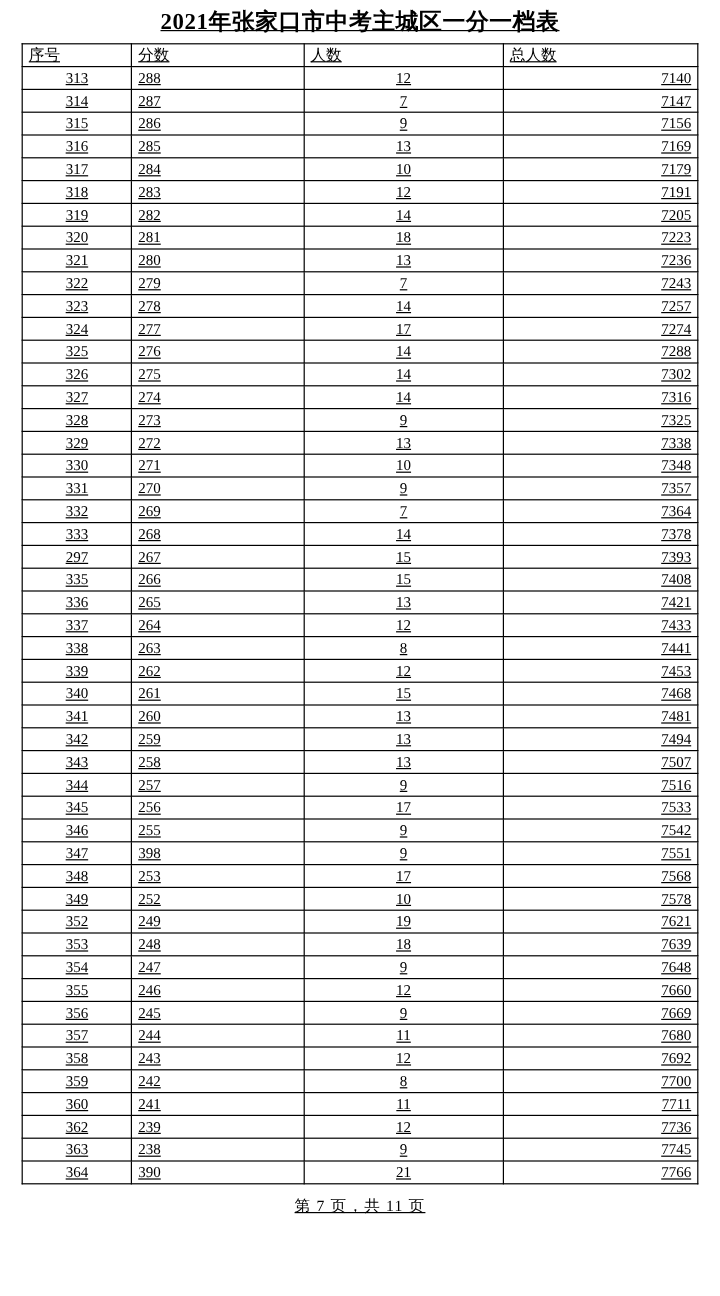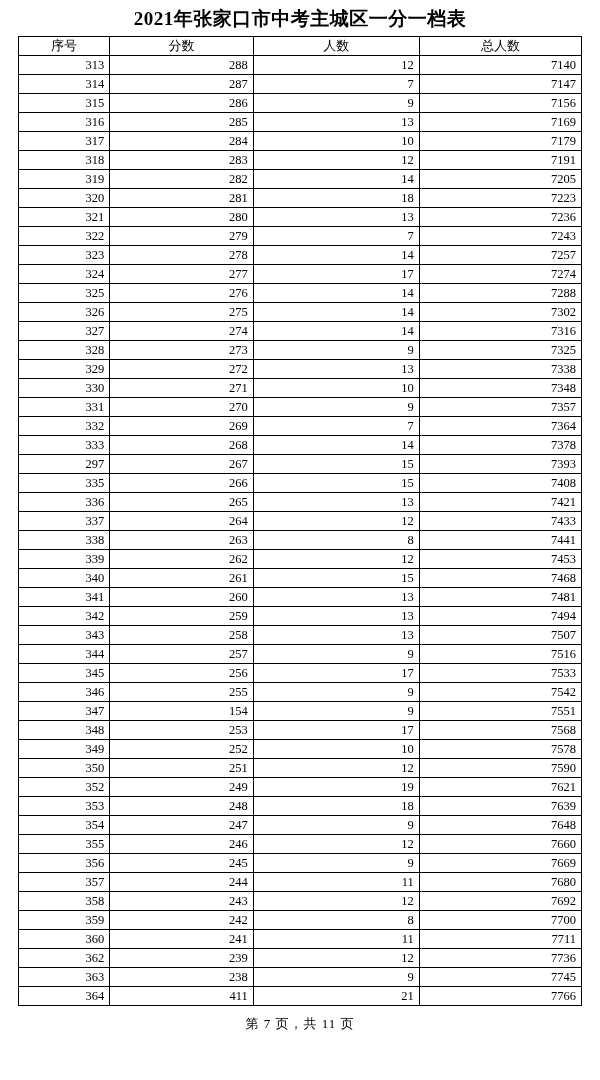--- a/index.html
+++ b/index.html
@@ -14,20 +14,21 @@
     color: #000000;
     overflow: hidden;
   }
   .page {
     width: 600px;
     height: 824px;
     box-sizing: border-box;
     padding: 6px 18px 0 18px;
     display: flex;
     flex-direction: column;
+    text-decoration: underline;
   }
   .doc-title {
     text-align: center;
     font-size: 19px;
     font-weight: bold;
     letter-spacing: 0.5px;
     margin: 2px 0 5px 0;
     line-height: 1.2;
     white-space: nowrap;
   }
@@ -40,32 +41,32 @@
   table.grade-table td {
     border: 1px solid #000000;
     height: 18px;
     line-height: 18px;
     font-size: 12.5px;
     padding: 0 5px;
     overflow: hidden;
     white-space: nowrap;
   }
   table.grade-table th {
-    text-align: center;
+    text-align: left;
     font-weight: normal;
     font-size: 13px;
   }
   col.c-seq { width: 16.2%; }
   col.c-score { width: 25.5%; }
   col.c-count { width: 29.5%; }
   col.c-total { width: 28.8%; }
 
-  td.seq { text-align: right; margin-left: 37px; }
-  td.score { text-align: right; padding-right: 8px; }
-  td.count { text-align: right; padding-right: 8px; }
+  td.seq { text-align: center; margin-left: 37px; }
+  td.score { text-align: left; padding-right: 8px; }
+  td.count { text-align: center; padding-right: 8px; }
   td.total { text-align: right; padding-right: 8px; }
 
   .footer {
     margin-top: 9px;
     text-align: center;
     font-size: 13px;
     font-family: "Liberation Serif", "DejaVu Serif", serif;
     letter-spacing: 1px;
   }
 </style>
@@ -291,43 +292,37 @@
           <td class="total">7533</td>
         </tr>
         <tr>
           <td class="seq">346</td>
           <td class="score">255</td>
           <td class="count">9</td>
           <td class="total">7542</td>
         </tr>
         <tr>
           <td class="seq">347</td>
-          <td class="score">154</td>
+          <td class="score">398</td>
           <td class="count">9</td>
           <td class="total">7551</td>
         </tr>
         <tr>
           <td class="seq">348</td>
           <td class="score">253</td>
           <td class="count">17</td>
           <td class="total">7568</td>
         </tr>
         <tr>
           <td class="seq">349</td>
           <td class="score">252</td>
           <td class="count">10</td>
           <td class="total">7578</td>
         </tr>
         <tr>
-          <td class="seq">350</td>
-          <td class="score">251</td>
-          <td class="count">12</td>
-          <td class="total">7590</td>
-        </tr>
-        <tr>
           <td class="seq">352</td>
           <td class="score">249</td>
           <td class="count">19</td>
           <td class="total">7621</td>
         </tr>
         <tr>
           <td class="seq">353</td>
           <td class="score">248</td>
           <td class="count">18</td>
           <td class="total">7639</td>
@@ -381,21 +376,21 @@
           <td class="total">7736</td>
         </tr>
         <tr>
           <td class="seq">363</td>
           <td class="score">238</td>
           <td class="count">9</td>
           <td class="total">7745</td>
         </tr>
         <tr>
           <td class="seq">364</td>
-          <td class="score">411</td>
+          <td class="score">390</td>
           <td class="count">21</td>
           <td class="total">7766</td>
         </tr>
       </tbody>
   </table>
 
   <div class="footer">第 7 页，共 11 页</div>
 
 </div>
 

